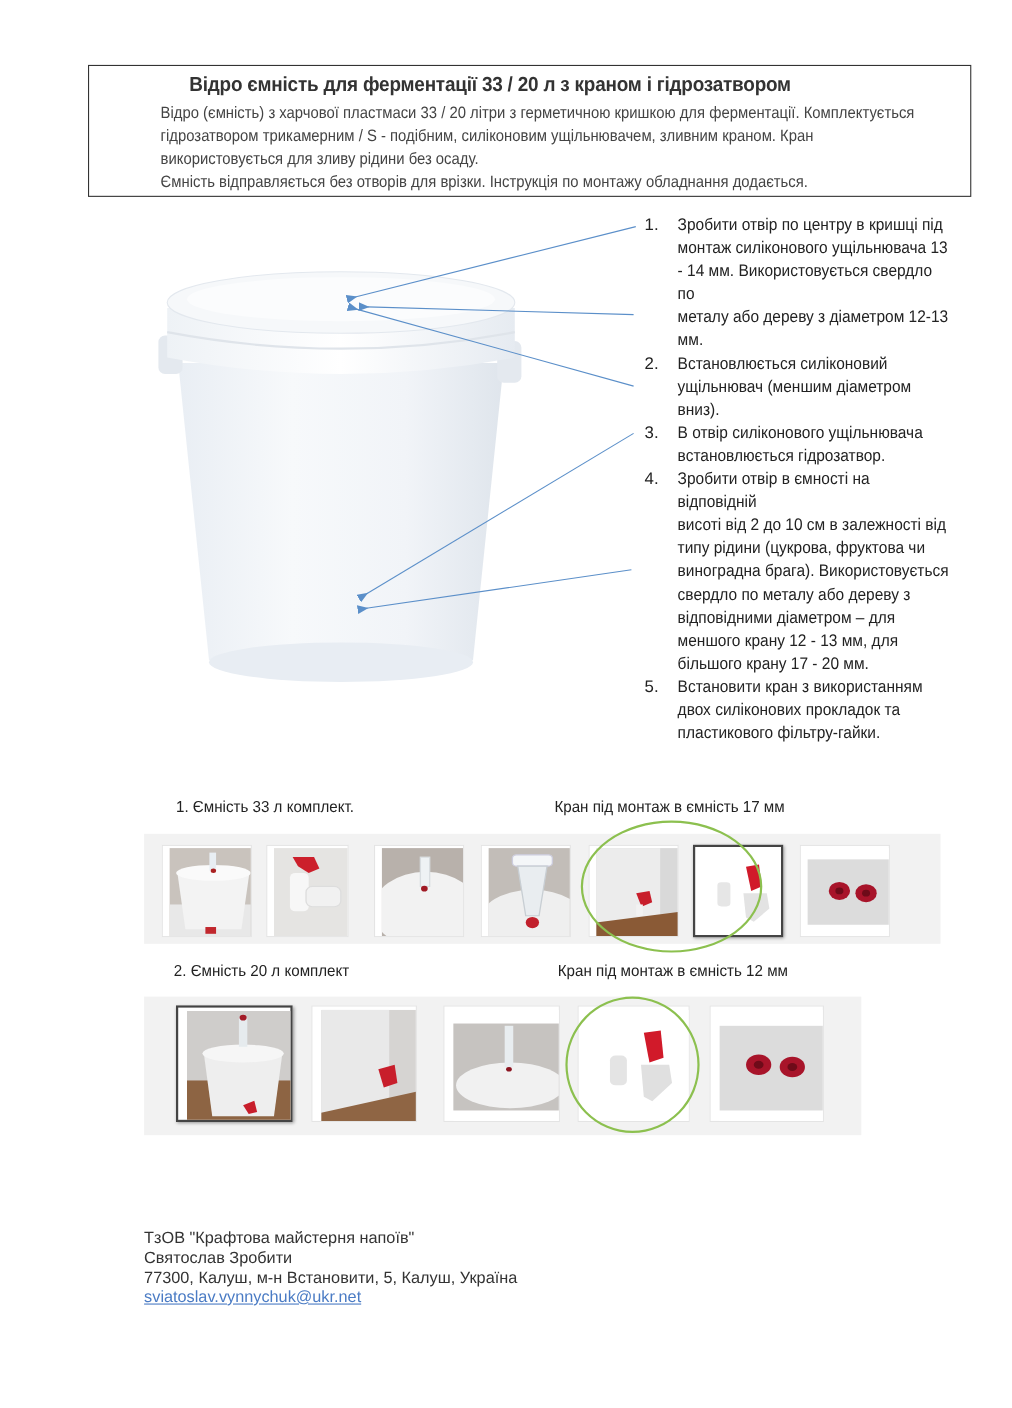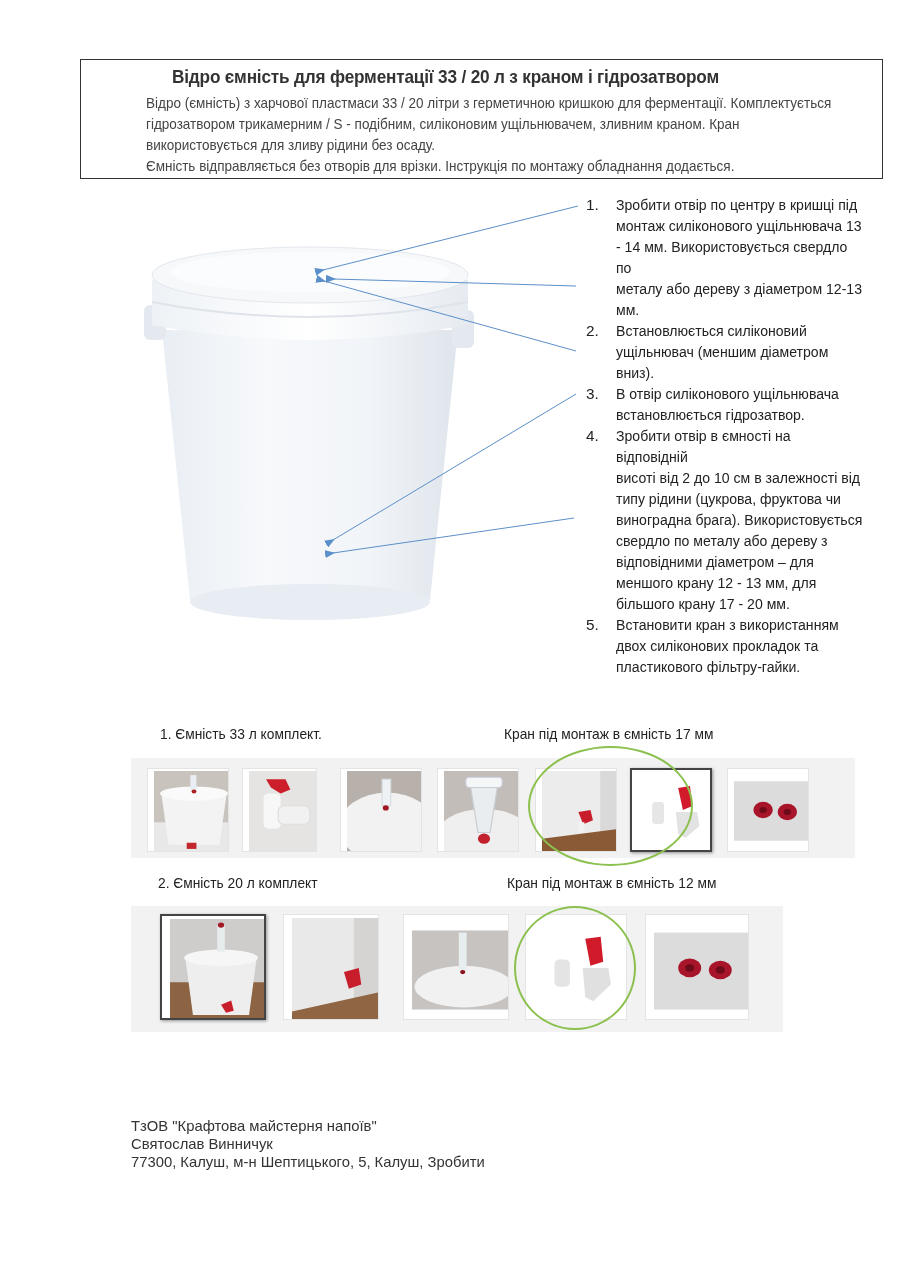--- a/index.html
+++ b/index.html
@@ -249,15 +249,16 @@
     <circle cx="28" cy="48" r="9" fill="#a8142a"></circle>
       <circle cx="28" cy="48" r="3.5" fill="#6e0b19"></circle>
     <circle cx="52" cy="50" r="9" fill="#a8142a"></circle>
       <circle cx="52" cy="50" r="3.5" fill="#6e0b19"></circle>
   </svg>
 </div>
 <div class="ring" style="left:514px; top:906px; width:122px; height:124px;"></div>
 
 <div class="abs footer">
   <div>ТзОВ "Крафтова майстерня напоїв"</div>
-  <div>Святослав Винничук</div>
-  <div>77300, Калуш, м-н Шептицького, 5, Калуш, Зробити</div>
+  <div>Святослав Зробити</div>
+  <div>77300, Калуш, м-н Встановити, 5, Калуш, Україна</div>
+  <div><a href="sviatoslav.vynnychuk@ukr.net">sviatoslav.vynnychuk@ukr.net</a></div>
 </div>
 
 </body></html>

